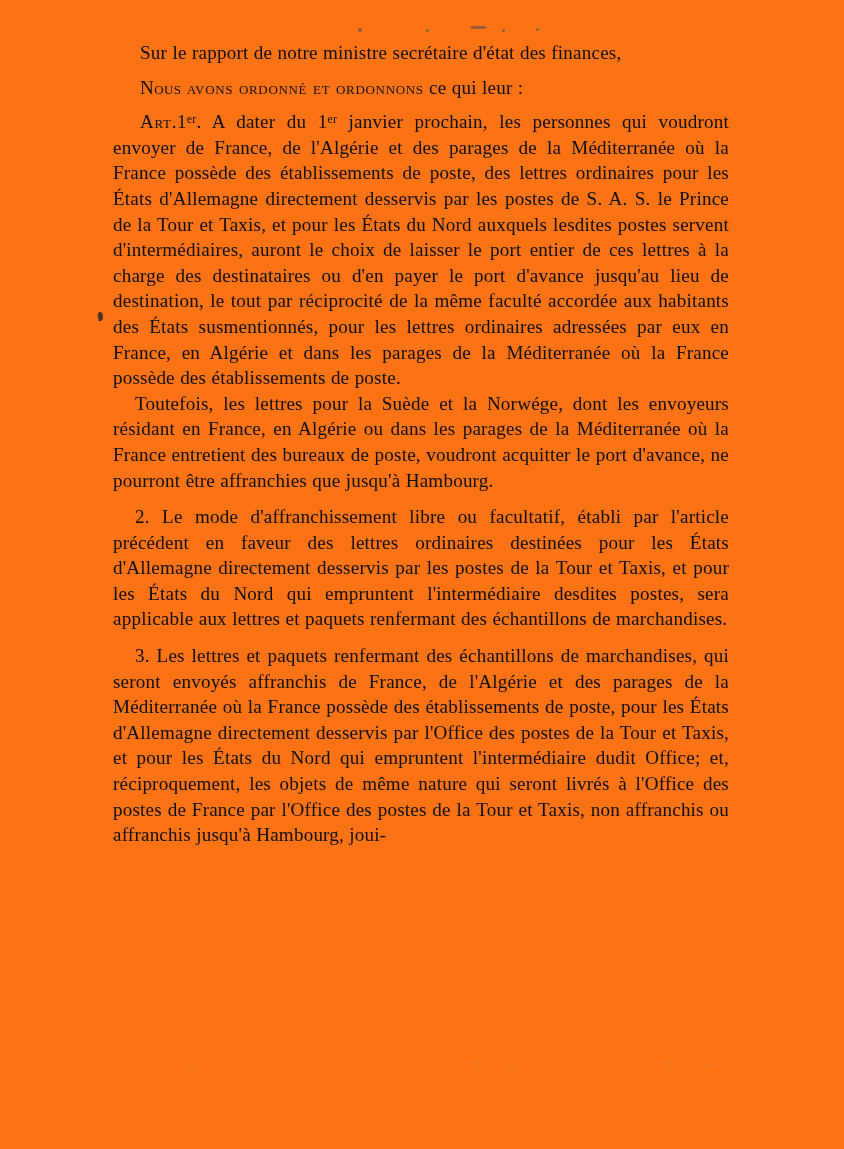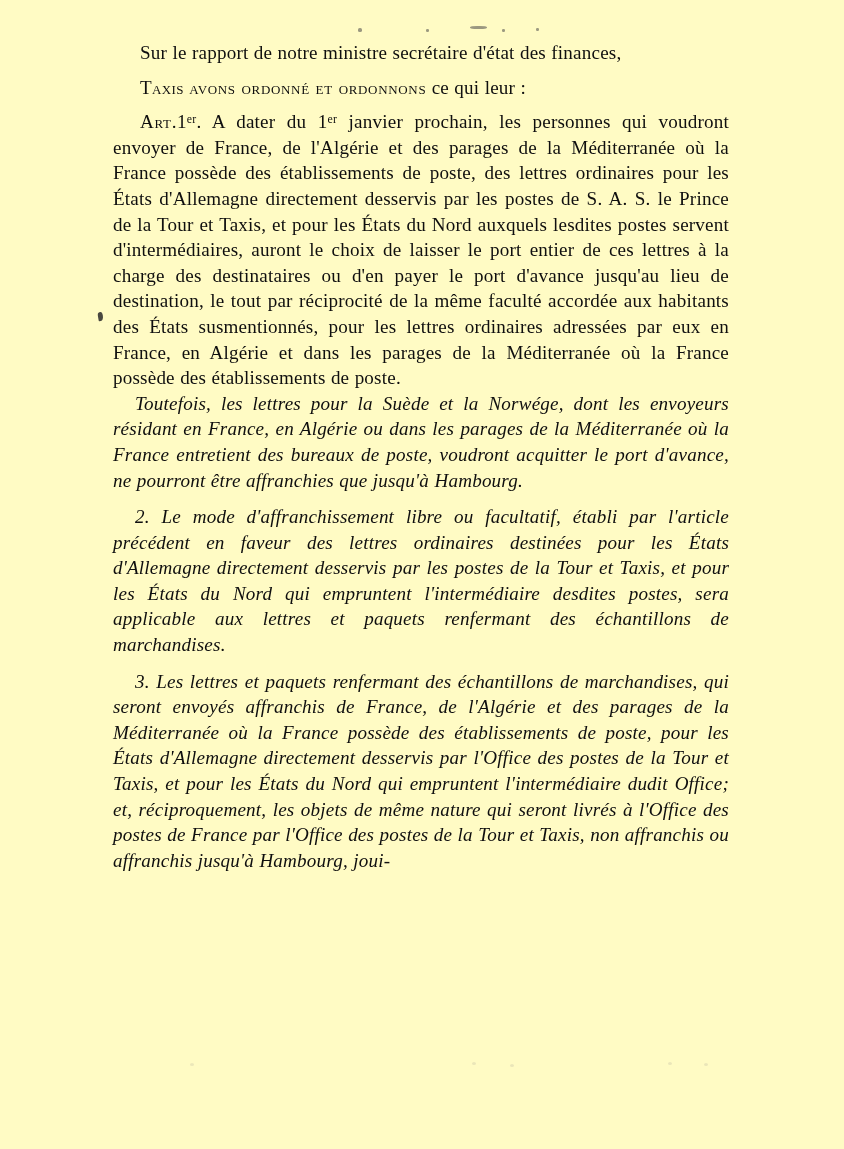--- a/index.html
+++ b/index.html
@@ -14,21 +14,21 @@
     position: relative;
     overflow: hidden;
     font-family: "Liberation Serif", "DejaVu Serif", serif;
     color: #111111;
   }
 
   
   .page {
     position: absolute;
     inset: 0;
-    background: #fef9c3;
+    background: #f97316;
   }
 
   
   .scan-residue {
     position: absolute;
     top: 22px;
     left: 330px;
     width: 250px;
     height: 14px;
     opacity: 0.55;
@@ -78,21 +78,21 @@
   p.para {
     margin: 0;
     font-size: 19.1px;
     line-height: 25.6px;
     text-align: justify;
     text-justify: inter-word;
     letter-spacing: 0.01em;
     word-spacing: 0.02em;
   }
   p.indent { text-indent: 27px; }
-  p.tight  { text-indent: 22px; font-style: italic; }
+  p.tight  { text-indent: 22px; }
 
   
   p.line-only {
     text-align: left;
     text-indent: 27px;
   }
 
   .smallcaps {
     font-variant: small-caps;
     letter-spacing: 0.035em;
@@ -144,21 +144,21 @@
 
   <div class="margin-mark"></div>
 
   <div class="text-column">
 
     <p class="para line-only">Sur le rapport de notre ministre secrétaire d'état des finances,</p>
 
     <div class="gap-sm"></div>
 
     <p class="para line-only">
-      <span class="smallcaps-lead">Taxis</span>
+      <span class="smallcaps-lead">Nous</span>
       <span class="smallcaps">avons ordonné et ordonnons</span>
       <span>ce qui leur :</span>
     </p>
 
     <div class="gap-sm"></div>
 
     <p class="para indent">
       <span class="smallcaps">Art.</span><span>1</span><sup>er</sup><span>. A dater du </span><span>1</span><sup>er</sup><span> janvier prochain, les personnes qui voudront envoyer de France, de l'Algérie et des parages de la Méditerranée où la France possède des établissements de poste, des lettres ordinaires pour les États d'Allemagne directement desservis par les postes de S. A. S. le Prince de la Tour et Taxis, et pour les États du Nord auxquels lesdites postes servent d'intermédiaires, auront le choix de laisser le port entier de ces lettres à la charge des destinataires ou d'en payer le port d'avance jusqu'au lieu de destination, le tout par réciprocité de la même faculté accordée aux habitants des États susmentionnés, pour les lettres ordinaires adressées par eux en France, en Algérie et dans les parages de la Méditerranée où la France possède des établissements de poste.</span>
     </p>
 

